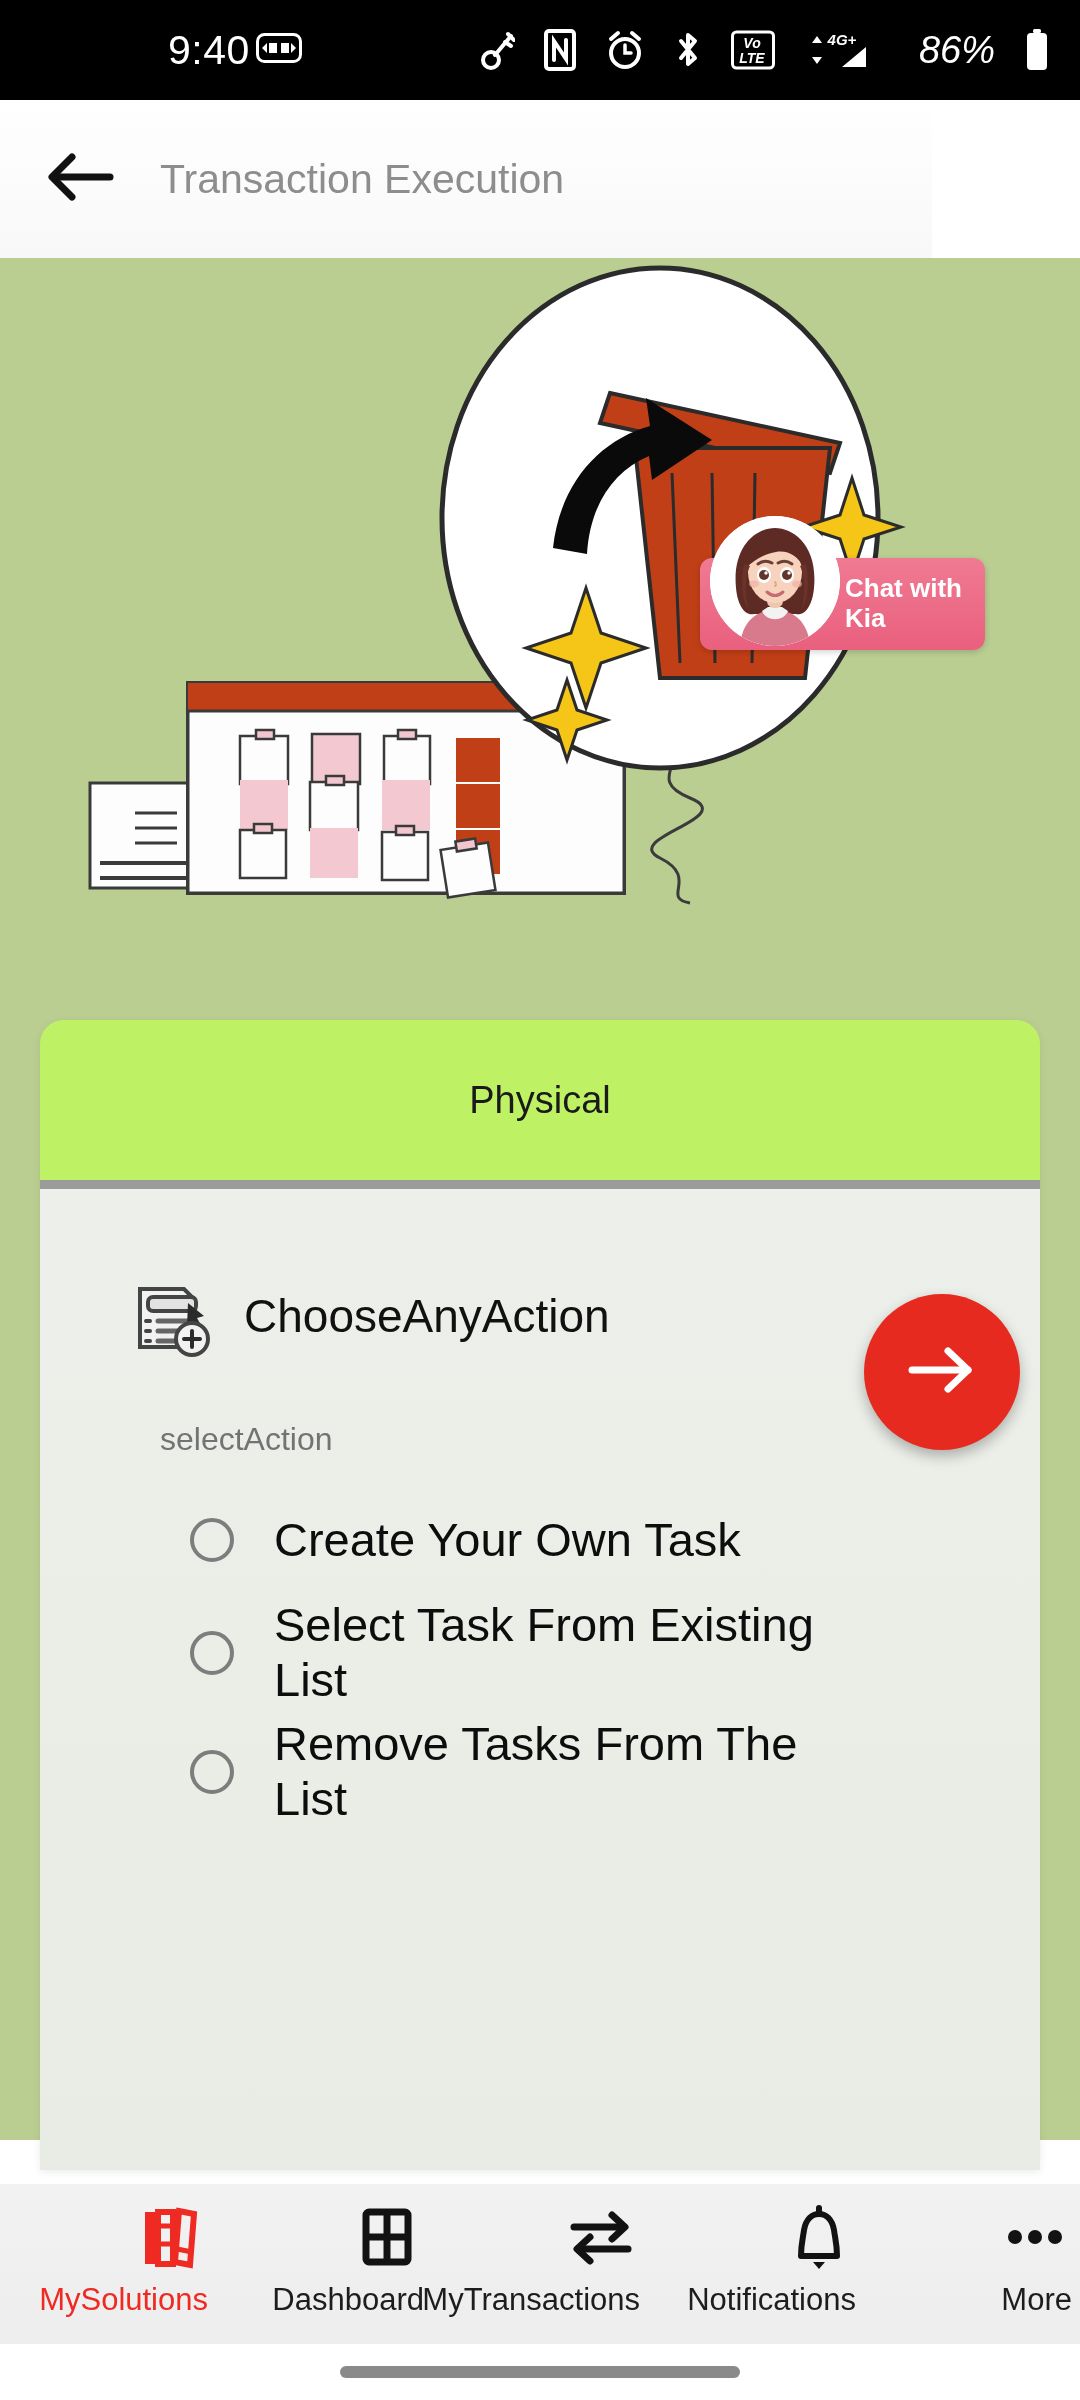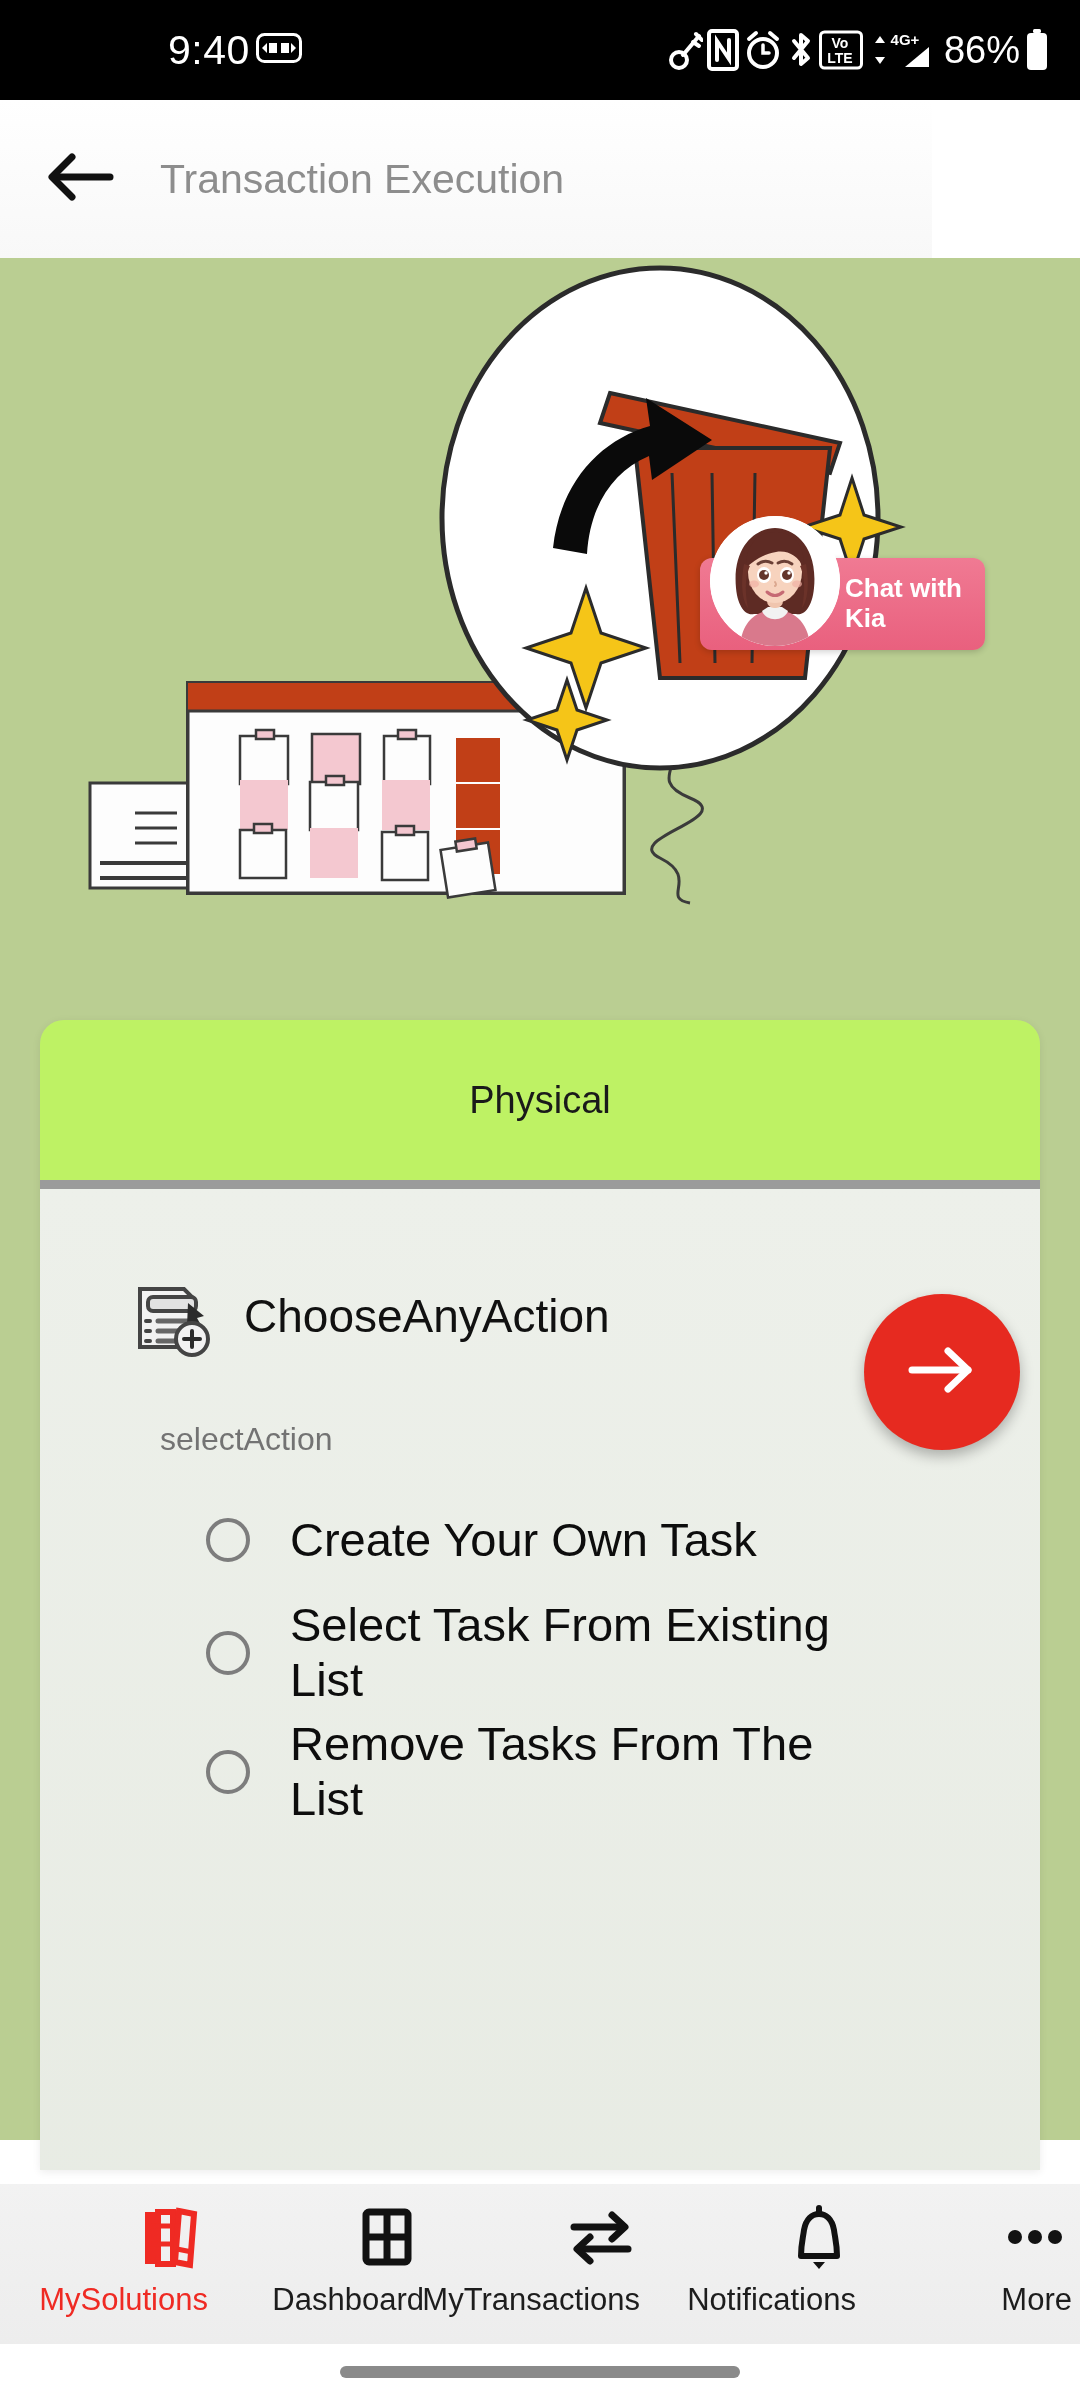--- a/index.html
+++ b/index.html
@@ -12,23 +12,23 @@
   .phone { position: relative; width: 1080px; height: 2400px; overflow: hidden; }
 
   
   .statusbar {
     position: absolute; top: 0; left: 0; width: 1080px; height: 100px;
     background: #000; color: #fff;
     display: flex; align-items: center;
   }
   .sb-left { display: flex; align-items: center; gap: 6px; margin-left: 168px; }
   .sb-time { font-size: 41px; font-weight: 400; letter-spacing: 0.5px; }
-  .sb-right { display: flex; align-items: center; gap: 4px; margin-left: auto; margin-right: 30px; }
+  .sb-right { display: flex; align-items: center; gap: 29px; margin-left: auto; margin-right: 30px; font-style: italic; }
   .sb-right svg { display: block; }
-  .sb-batt { font-size: 38px; font-weight: 400; margin-left: 7px; }
+  .sb-batt { font-size: 38px; font-weight: 400; margin-left: 20px; }
 
   
   .appbar {
     position: absolute; top: 100px; left: 0; width: 932px; height: 158px;
     background: linear-gradient(180deg,#ffffff 0%,#f8f8f8 100%);
     display: flex; align-items: center;
   }
   .back-btn { width: 120px; display: flex; justify-content: center; align-items: center; margin-left: 20px; }
   .appbar-title {
     font-size: 41px; color: #8d8d8d; font-weight: 400; margin-left: 20px;
@@ -89,21 +89,21 @@
   }
 
   .sub-row { display: flex; align-items: center; padding: 56px 0 0 90px; }
   .sub-icon { flex: 0 0 auto; width: 82px; height: 82px; margin-right: 32px; }
   .sub-title { font-size: 46px; color: #111; font-weight: 400; }
 
   .field-label {
     font-size: 32px; color: #737373; padding: 64px 0 0 120px;
   }
 
-  .options { padding: 34px 0 0 0; margin-left: 16px; }
+  .options { padding: 34px 0 0 0; }
   .option-row {
     display: flex; align-items: center;
     padding: 0 0 0 150px; min-height: 96px; margin-bottom: 10px;
   }
   .radio {
     flex: 0 0 auto; width: 44px; height: 44px; border-radius: 50%;
     border: 4px solid #7d7d7d; background: transparent; margin-right: 40px;
   }
   .option-label {
     font-size: 47px; color: #0d0d0d; line-height: 1.16; max-width: 560px;

